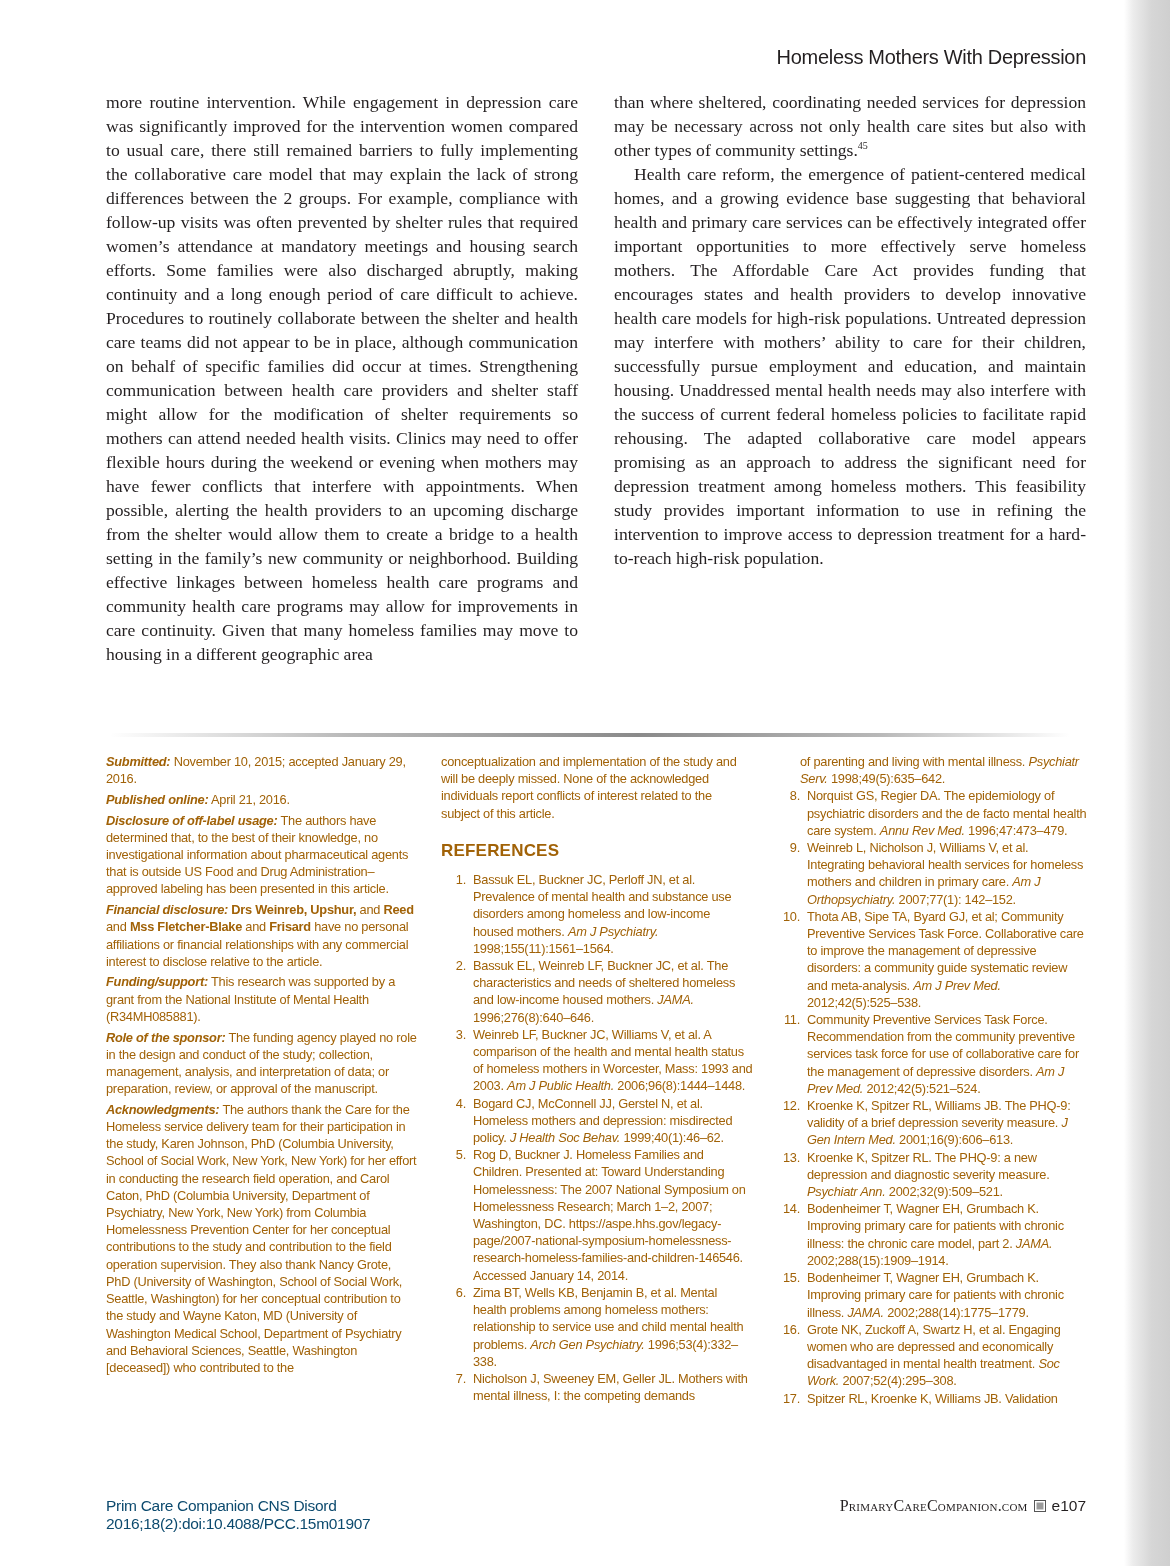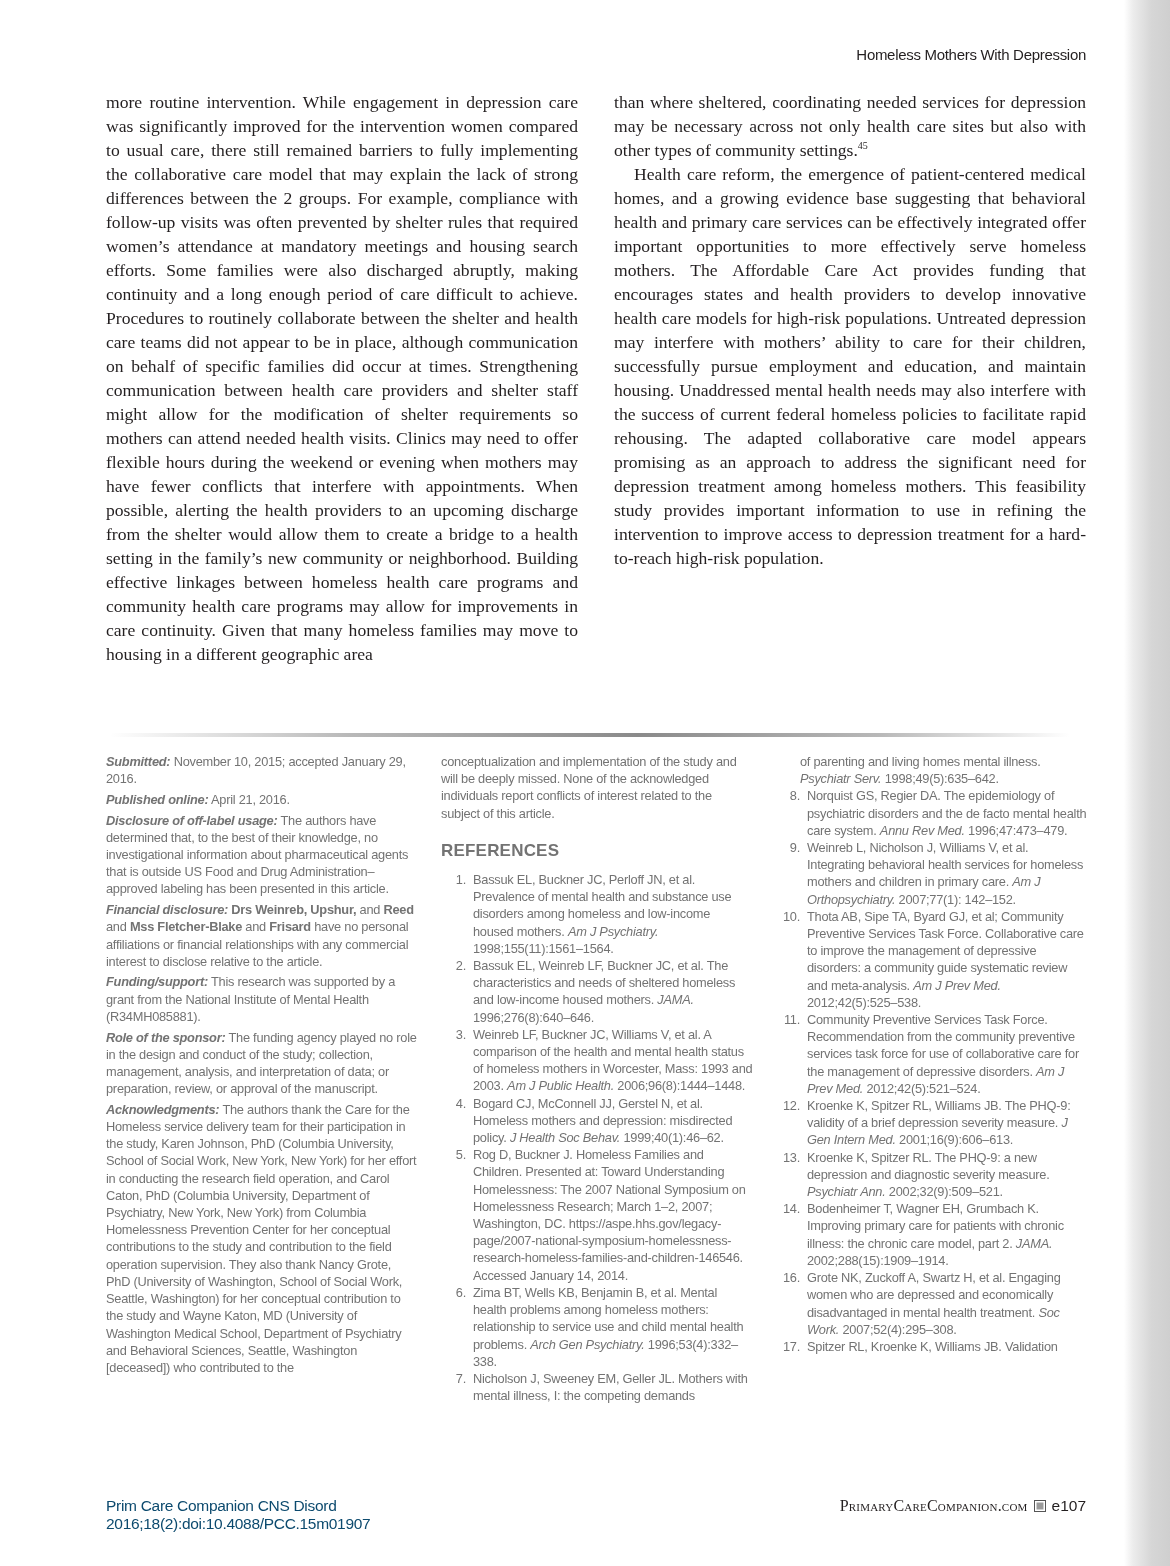--- a/index.html
+++ b/index.html
@@ -6,21 +6,21 @@
   body {
     width: 1170px; height: 1566px; position: relative; overflow: hidden;
     background: #ffffff; color: #231f20;
   }
   .gutter {
     position: absolute; top: 0; right: 0; width: 46px; height: 1566px;
     background: linear-gradient(to right, #ffffff 0%, #ececec 20%, #d6d6d6 60%, #cfcfcf 100%);
   }
   .running-head {
     position: absolute; top: 46px; right: 84px;
-    font-family: "Liberation Sans", sans-serif; font-size: 15px; color: #231f20;
+    font-family: "Liberation Sans", sans-serif; font-size: 20px; color: #231f20;
     letter-spacing: -0.3px;
   }
   .body-col {
     position: absolute; top: 90px; width: 472px;
     font-family: "Liberation Serif", serif; font-size: 17.6px; line-height: 24px;
     text-align: justify; color: #231f20;
   }
   .body-col p { margin: 0; }
   .body-col p.indent { text-indent: 20px; }
   .col-left { left: 106px; }
@@ -29,21 +29,21 @@
 
   .divider {
     position: absolute; top: 733px; left: 110px; width: 960px; height: 4px;
     background: linear-gradient(to right, rgba(160,160,160,0) 0%, #b8b8b8 25%, #8a8a8a 55%, #b8b8b8 80%, rgba(160,160,160,0) 100%);
     border-radius: 2px;
   }
 
   .small-col {
     position: absolute; top: 753px; width: 312px;
     font-family: "Liberation Sans", sans-serif; font-size: 12.8px; line-height: 17.2px;
-    color: #737373; letter-spacing: -0.25px;
+    color: #a16207; letter-spacing: -0.25px;
   }
   .s1 { left: 106px; }
   .s2 { left: 441px; }
   .s3 { left: 776px; }
   .small-col p { margin: 0 0 3.5px 0; }
   .lbl { font-weight: bold; font-style: italic; }
   .b { font-weight: bold; }
   .refs-head {
     font-family: "Liberation Sans", sans-serif; font-weight: bold;
     font-size: 17px; margin: 20px 0 12px 0; letter-spacing: 0.2px;
@@ -128,21 +128,21 @@
         <span class="txt"><span>Zima BT, Wells KB, Benjamin B, et al. Mental health problems among homeless mothers: relationship to service use and child mental health problems. </span><i>Arch Gen Psychiatry.</i><span> 1996;53(4):332–338.</span></span>
       </div>
       <div class="ref">
         <span class="num">7.</span>
         <span class="txt"><span>Nicholson J, Sweeney EM, Geller JL. Mothers with mental illness, I: the competing demands</span><i></i><span></span></span>
       </div>
     </div>
 </div>
 
 <div class="small-col s3">
-  <p class="cont" style="margin-bottom:0"><span>of parenting and living homes mental illness. </span><i>Psychiatr Serv.</i><span> 1998;49(5):635–642.</span></p>
+  <p class="cont" style="margin-bottom:0"><span>of parenting and living with mental illness. </span><i>Psychiatr Serv.</i><span> 1998;49(5):635–642.</span></p>
   <div id="refs-col3">
       <div class="ref">
         <span class="num">8.</span>
         <span class="txt"><span>Norquist GS, Regier DA. The epidemiology of psychiatric disorders and the de facto mental health care system. </span><i>Annu Rev Med.</i><span> 1996;47:473–479.</span></span>
       </div>
       <div class="ref">
         <span class="num">9.</span>
         <span class="txt"><span>Weinreb L, Nicholson J, Williams V, et al. Integrating behavioral health services for homeless mothers and children in primary care. </span><i>Am J Orthopsychiatry.</i><span> 2007;77(1): 142–152.</span></span>
       </div>
       <div class="ref">
@@ -159,20 +159,24 @@
       </div>
       <div class="ref">
         <span class="num">13.</span>
         <span class="txt"><span>Kroenke K, Spitzer RL. The PHQ-9: a new depression and diagnostic severity measure. </span><i>Psychiatr Ann.</i><span> 2002;32(9):509–521.</span></span>
       </div>
       <div class="ref">
         <span class="num">14.</span>
         <span class="txt"><span>Bodenheimer T, Wagner EH, Grumbach K. Improving primary care for patients with chronic illness: the chronic care model, part 2. </span><i>JAMA.</i><span> 2002;288(15):1909–1914.</span></span>
       </div>
       <div class="ref">
+        <span class="num">15.</span>
+        <span class="txt"><span>Bodenheimer T, Wagner EH, Grumbach K. Improving primary care for patients with chronic illness. </span><i>JAMA.</i><span> 2002;288(14):1775–1779.</span></span>
+      </div>
+      <div class="ref">
         <span class="num">16.</span>
         <span class="txt"><span>Grote NK, Zuckoff A, Swartz H, et al. Engaging women who are depressed and economically disadvantaged in mental health treatment. </span><i>Soc Work.</i><span> 2007;52(4):295–308.</span></span>
       </div>
       <div class="ref">
         <span class="num">17.</span>
         <span class="txt"><span>Spitzer RL, Kroenke K, Williams JB. Validation</span><i></i><span></span></span>
       </div>
     </div>
 </div>
 

